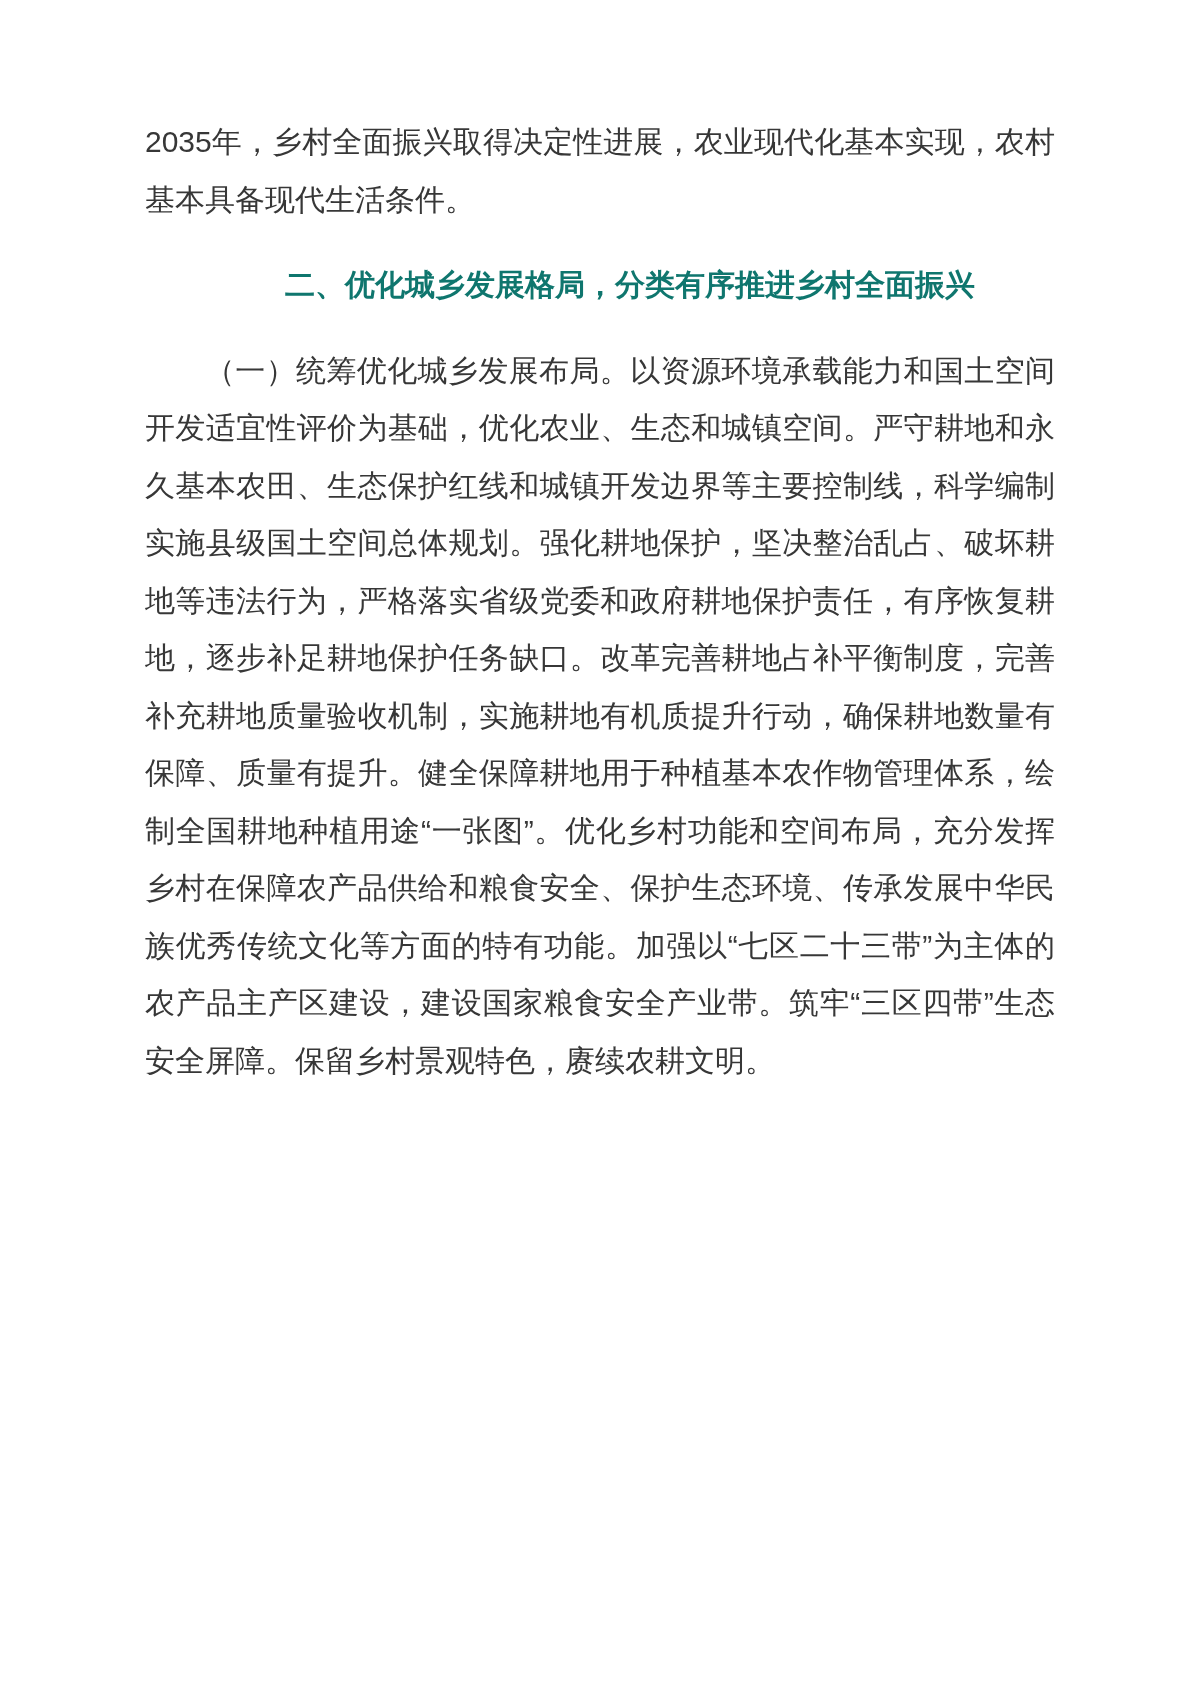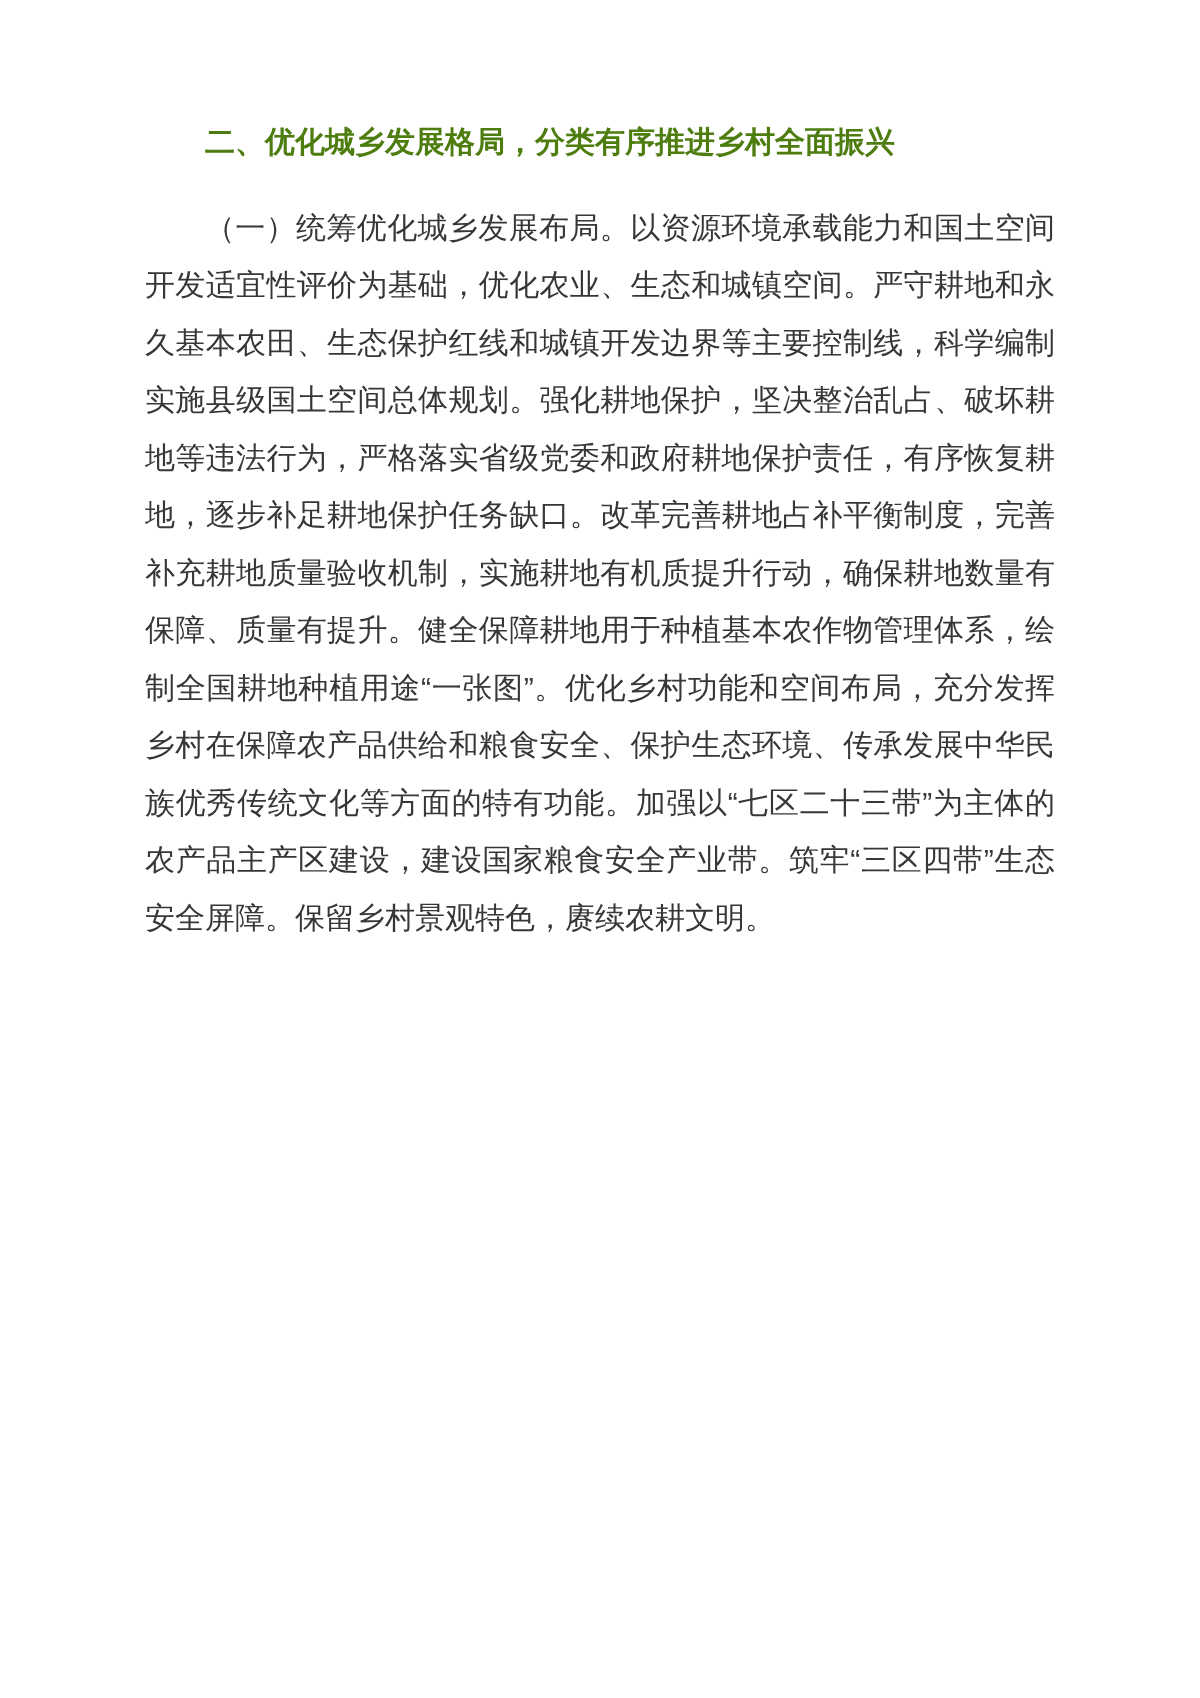--- a/index.html
+++ b/index.html
@@ -32,26 +32,27 @@
   }
   .para {
     font-weight: 400;
     text-indent: 2em;
   }
   .para.no-indent {
     text-indent: 0;
   }
   .heading {
     font-weight: 700;
-    color: #4d7c0f;
+    color: #0f766e;
     text-indent: 2em;
-    text-align: left;
+    text-align: center;
   }
 </style>
 </head>
 <body>
 
 <div class="page">
   <div class="content">
+    <p class="para no-indent">2035年，乡村全面振兴取得决定性进展，农业现代化基本实现，农村基本具备现代生活条件。</p>
     <h2 class="heading">二、优化城乡发展格局，分类有序推进乡村全面振兴</h2>
     <p class="para">（一）统筹优化城乡发展布局。以资源环境承载能力和国土空间开发适宜性评价为基础，优化农业、生态和城镇空间。严守耕地和永久基本农田、生态保护红线和城镇开发边界等主要控制线，科学编制实施县级国土空间总体规划。强化耕地保护，坚决整治乱占、破坏耕地等违法行为，严格落实省级党委和政府耕地保护责任，有序恢复耕地，逐步补足耕地保护任务缺口。改革完善耕地占补平衡制度，完善补充耕地质量验收机制，实施耕地有机质提升行动，确保耕地数量有保障、质量有提升。健全保障耕地用于种植基本农作物管理体系，绘制全国耕地种植用途“一张图”。优化乡村功能和空间布局，充分发挥乡村在保障农产品供给和粮食安全、保护生态环境、传承发展中华民族优秀传统文化等方面的特有功能。加强以“七区二十三带”为主体的农产品主产区建设，建设国家粮食安全产业带。筑牢“三区四带”生态安全屏障。保留乡村景观特色，赓续农耕文明。</p>
   </div>
 </div>
 
 </body></html>

